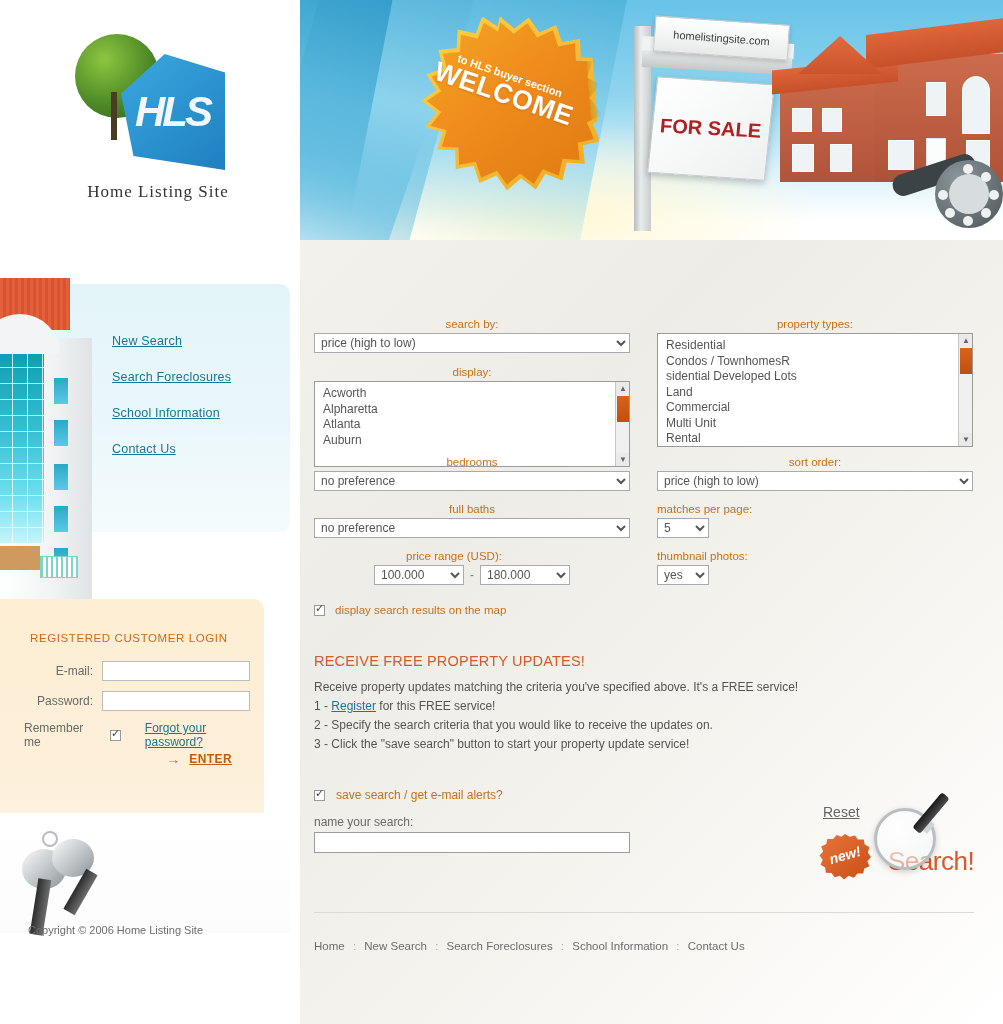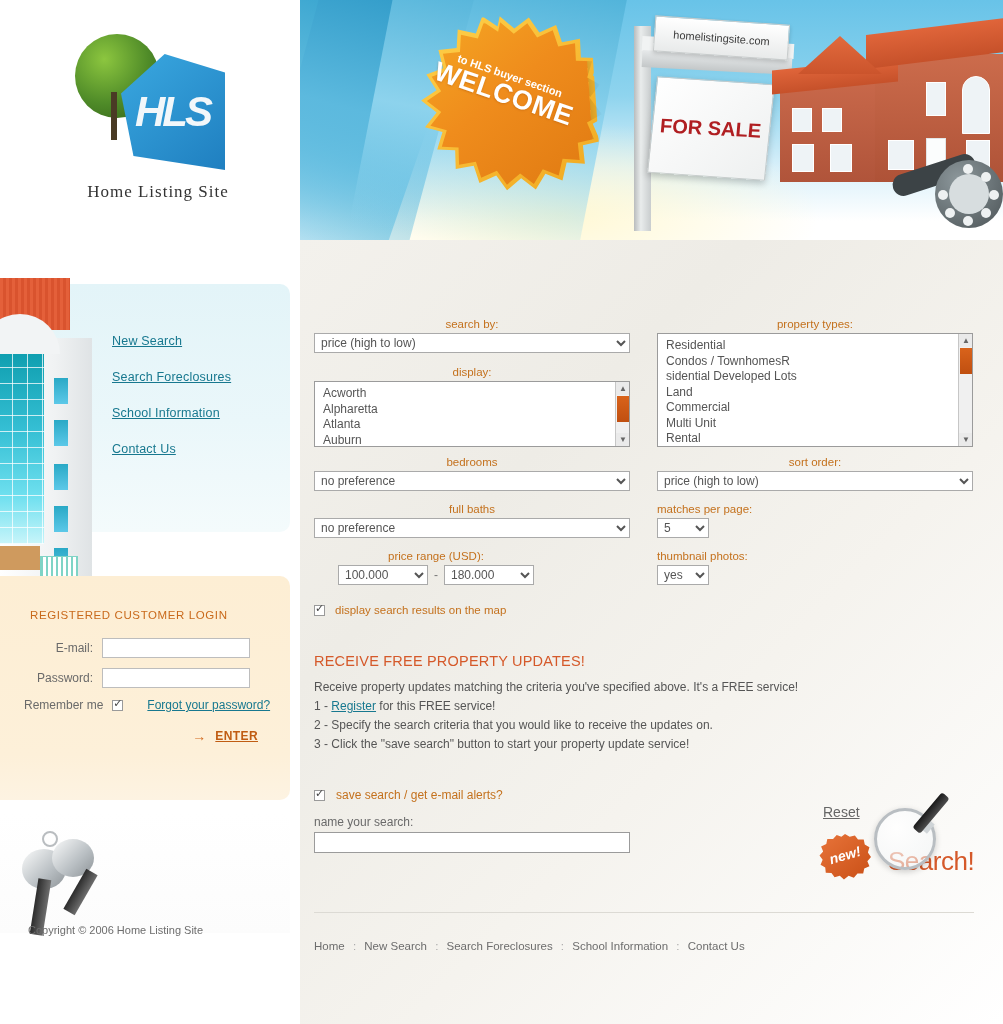--- a/index.html
+++ b/index.html
@@ -100,21 +100,21 @@
   .brail { position:absolute; left:40px; top:278px; width:38px; height:22px; background:repeating-linear-gradient(90deg,#7fd4c6 0 2px,#ffffff 2px 5px); border:1px solid #7fd4c6; }
 
   #nav-links { position:absolute; left:112px; top:50px; }
   #nav-links a {
     display:block; margin-bottom:22px; color:#17788f; font-size:12.5px;
     text-decoration:underline; letter-spacing:.2px;
   }
 
   
   #login-panel {
-    position:absolute; left:0; top:336px; width:290px; height:224px;
+    position:absolute; left:0; top:359px; width:264px; height:224px;
     background:linear-gradient(to bottom,#fdeed4,#fdf0d9 80%,#fdf3e2);
     border-top-right-radius:10px; border-bottom-right-radius:10px;
   }
   #login-title { position:absolute; left:30px; top:33px; font-size:11.5px; color:#c96a1c; letter-spacing:.6px; }
   .lrow { position:absolute; left:24px; display:flex; align-items:center; }
   .llabel { width:78px; text-align:right; font-size:12px; color:#6a6a6a; padding-right:9px; }
   .linput { width:148px; height:20px; border:1px solid #bdbdbd; background:#fff; }
   #remember-row { position:absolute; left:24px; top:122px; display:flex; align-items:center; font-size:12px; color:#6a6a6a; }
   #forgot-link { color:#17788f; text-decoration:underline; font-size:12px; margin-left:24px; }
   #enter-row { position:absolute; right:32px; top:152px; display:flex; align-items:center; gap:9px; }
@@ -144,21 +144,21 @@
 
   select.fld, input.fld {
     font-family:"Liberation Sans", sans-serif; font-size:12px; color:#555;
     border:1px solid #aaa; background:#fff; height:20px; padding:1px 2px;
   }
   .sel-wide { width:316px; }
   .sel-sm { width:52px; }
   .sel-price { width:90px; }
 
   .listbox {
-    width:316px; height:66px; border:1px solid #9b9b9b; background:#fff;
+    width:316px; height:86px; border:1px solid #9b9b9b; background:#fff;
     position:relative; overflow:hidden;
   }
   .listbox .opt { font-size:12px; color:#555; padding:0 0 0 8px; line-height:15.5px; }
   .lb-scroll { position:absolute; right:0; top:0; width:14px; height:100%; background:#f0f0f0; border-left:1px solid #c6c6c6; }
   .lb-arrow { position:absolute; left:0; width:14px; height:13px; background:#eaeaea; font-size:8px; color:#666; text-align:center; line-height:13px; }
   .lb-thumb { position:absolute; left:1px; width:12px; background:linear-gradient(to bottom,#d9631b,#c04f10); }
 
   .cb { width:11px; height:11px; border:1px solid #9a9a9a; background:#fff; display:inline-block; position:relative; vertical-align:middle; }
   .cb::after{ content:"✓"; position:absolute; left:0px; top:-4px; font-size:11px; color:#444; }
 
@@ -375,21 +375,21 @@
 
   <div class="col-l" style="top:263px;">
     <div class="flabel">full baths</div>
     <select class="fld sel-wide">
       <option>no preference</option>
     </select>
   </div>
 
   <div class="col-l" style="top:310px;padding-left:24px;">
     <div class="flabel">price range (USD):</div>
-    <div style="display:flex;align-items:center;gap:6px;">
+    <div style="display:flex;align-items:center;gap:6px;margin-left:36px;">
       <select class="fld sel-price">
         <option>100.000</option>
       </select>
       <span style="font-size:12px;color:#777;">-</span>
       <select class="fld sel-price">
         <option>180.000</option>
       </select>
     </div>
   </div>
 

